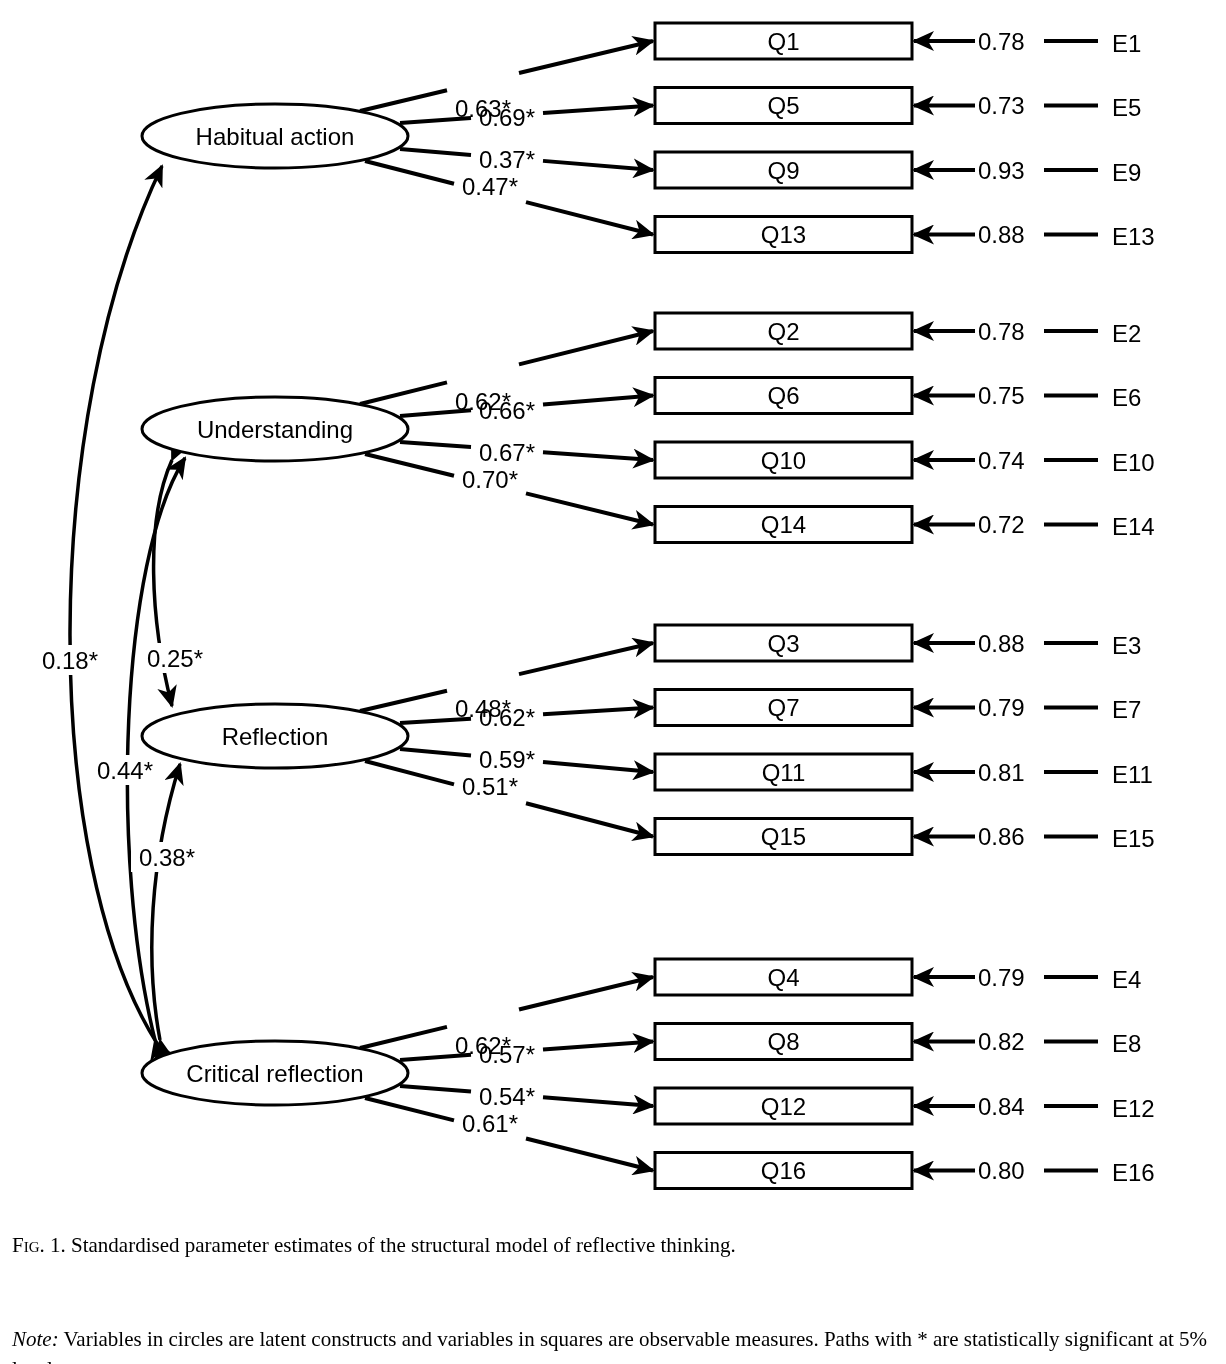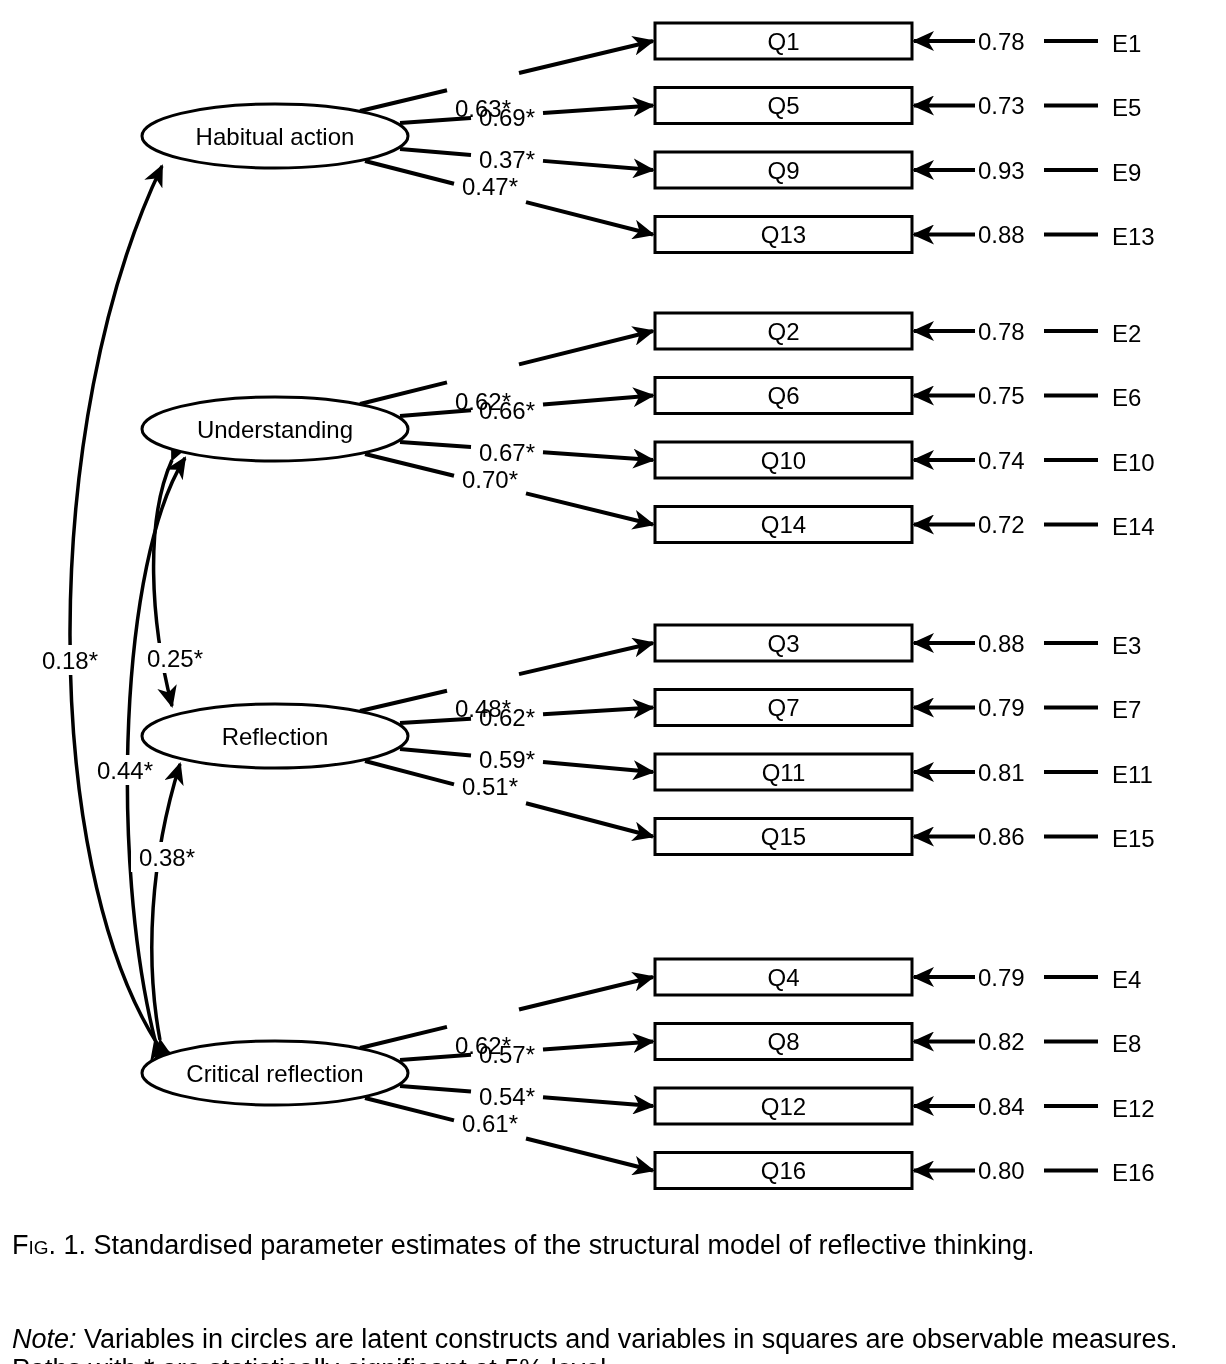--- a/index.html
+++ b/index.html
@@ -1,19 +1,19 @@
 <!DOCTYPE html>
 <html><head>
 <meta charset="utf-8">
 <style>
   html, body { margin:0; padding:0; background:#ffffff; }
   body { width:1226px; height:1364px; position:relative; overflow:hidden; }
   #diagram { position:absolute; left:0; top:0; }
   .lbl { font-family:"Liberation Sans", sans-serif; font-size:24px; fill:#000; }
-  .caption { position:absolute; left:12px; font-family:Liberation Sans, sans-serif; font-size:27px; color:#000; line-height:30px; }
+  .caption { position:absolute; left:12px; font-family:Liberation Serif, serif; font-size:21px; color:#000; line-height:30px; }
   #caption-fig { top:1230px; }
   #caption-note { top:1324px; width:1200px; }
   .sc { font-variant:small-caps; }
 </style>
 </head>
 <body>
 
 <svg id="diagram" width="1226" height="1210" xmlns="http://www.w3.org/2000/svg">
   <defs>
     <marker id="ah" markerWidth="10" markerHeight="10" refX="9" refY="5" orient="auto" markerUnits="userSpaceOnUse" viewBox="0 0 10 10">

